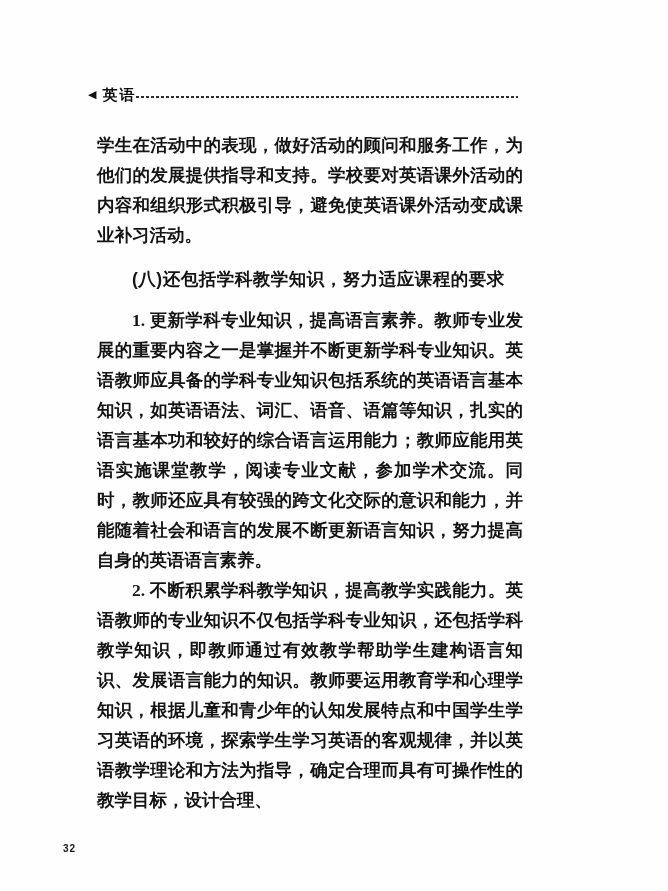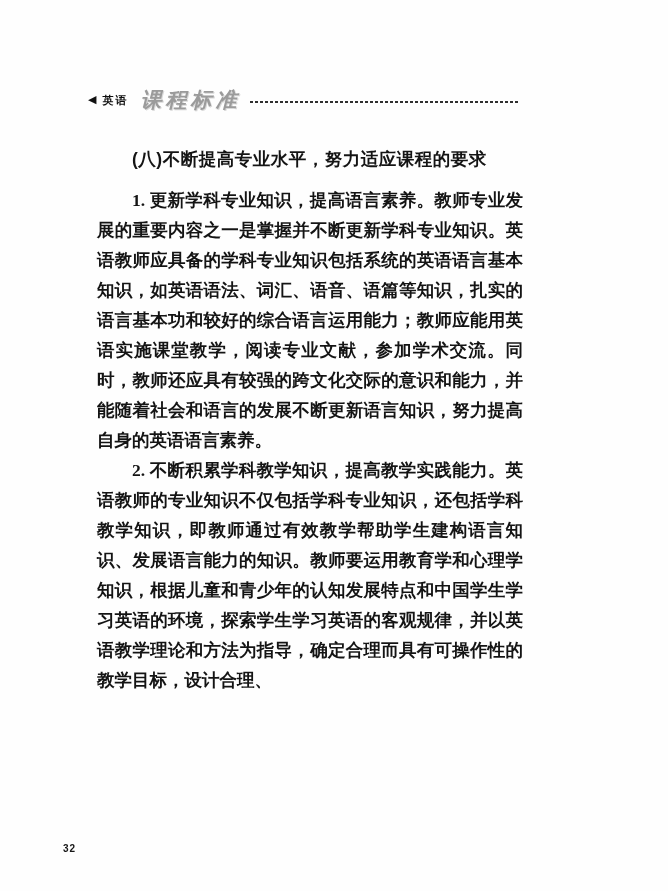--- a/index.html
+++ b/index.html
@@ -29,21 +29,21 @@
   }
   .tri {
     font-size: 11px;
     line-height: 1;
     color: #101010;
     margin-right: 6px;
     font-family: "DejaVu Sans", sans-serif;
     transform: translateY(-1px);
   }
   .series {
-    font-size: 11px;
+    font-size: 15px;
     font-weight: bold;
     letter-spacing: 2px;
     color: #0e0e0e;
     font-family: Liberation Sans, sans-serif;
     white-space: nowrap;
   }
   .head-title {
     font-size: 21px;
     font-weight: bold;
     font-style: italic;
@@ -103,25 +103,25 @@
   }
 </style>
 </head>
 <body>
 
 <div class="page">
 
   <header class="page-header">
     <span class="tri">◀</span>
     <span class="series">英语</span>
-    <span class="head-title">课程标准</span>
     <span class="dotted-rule"></span>
   </header>
 
   <main class="content">
-    <h2 class="section-heading">(八)不断提高专业水平，努力适应课程的要求</h2>
+    <p class="body-para no-indent">学生在活动中的表现，做好活动的顾问和服务工作，为他们的发展提供指导和支持。学校要对英语课外活动的内容和组织形式积极引导，避免使英语课外活动变成课业补习活动。</p>
+    <h2 class="section-heading">(八)还包括学科教学知识，努力适应课程的要求</h2>
     <p class="body-para">1. 更新学科专业知识，提高语言素养。教师专业发展的重要内容之一是掌握并不断更新学科专业知识。英语教师应具备的学科专业知识包括系统的英语语言基本知识，如英语语法、词汇、语音、语篇等知识，扎实的语言基本功和较好的综合语言运用能力；教师应能用英语实施课堂教学，阅读专业文献，参加学术交流。同时，教师还应具有较强的跨文化交际的意识和能力，并能随着社会和语言的发展不断更新语言知识，努力提高自身的英语语言素养。</p>
     <p class="body-para">2. 不断积累学科教学知识，提高教学实践能力。英语教师的专业知识不仅包括学科专业知识，还包括学科教学知识，即教师通过有效教学帮助学生建构语言知识、发展语言能力的知识。教师要运用教育学和心理学知识，根据儿童和青少年的认知发展特点和中国学生学习英语的环境，探索学生学习英语的客观规律，并以英语教学理论和方法为指导，确定合理而具有可操作性的教学目标，设计合理、</p>
   </main>
 
   <div class="page-number">32</div>
 
 </div>
 
 </body></html>

